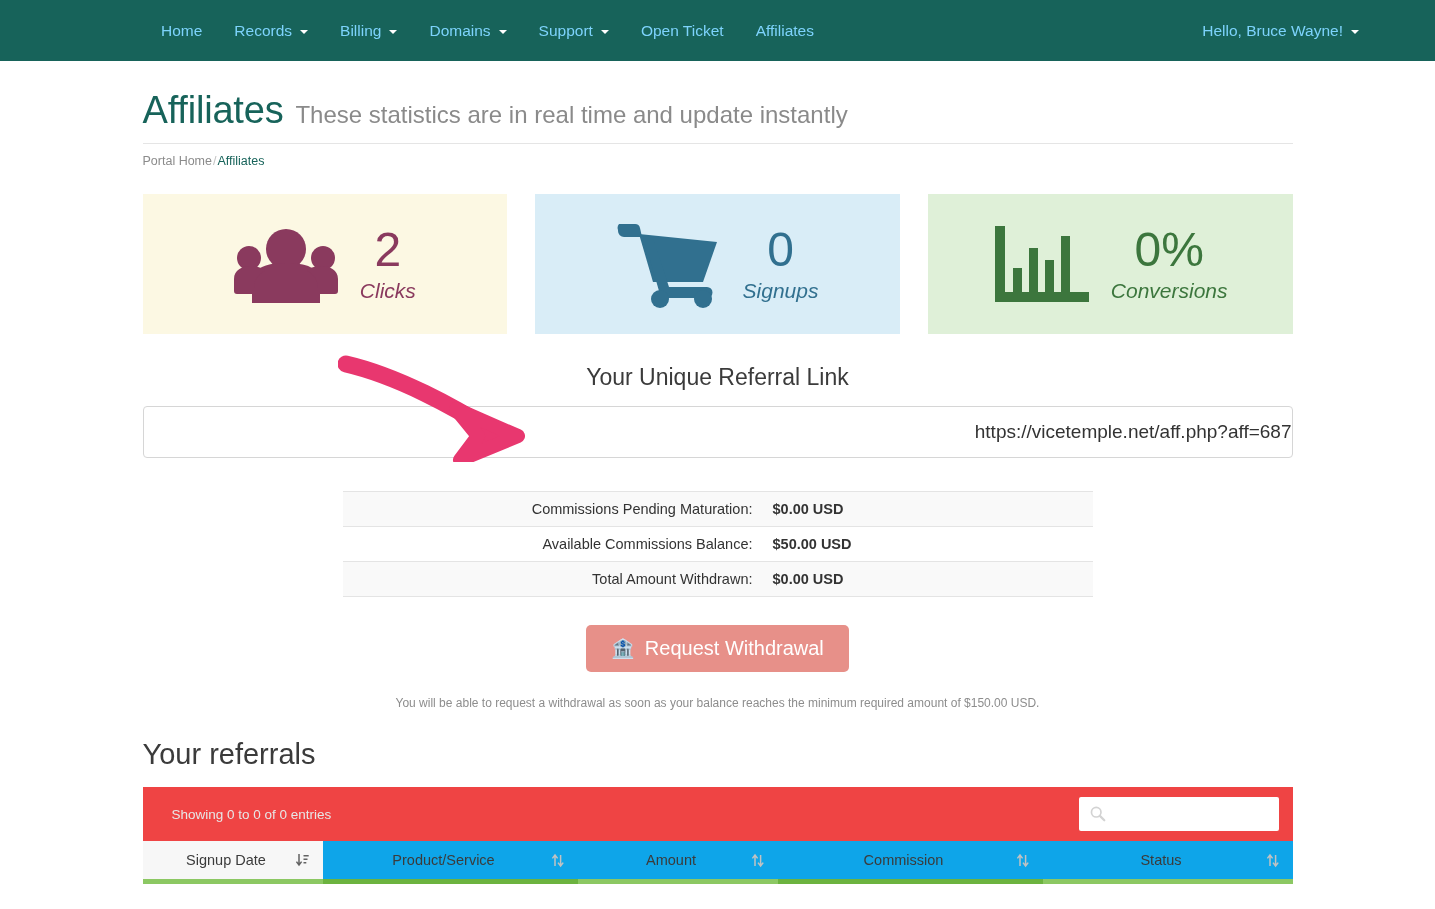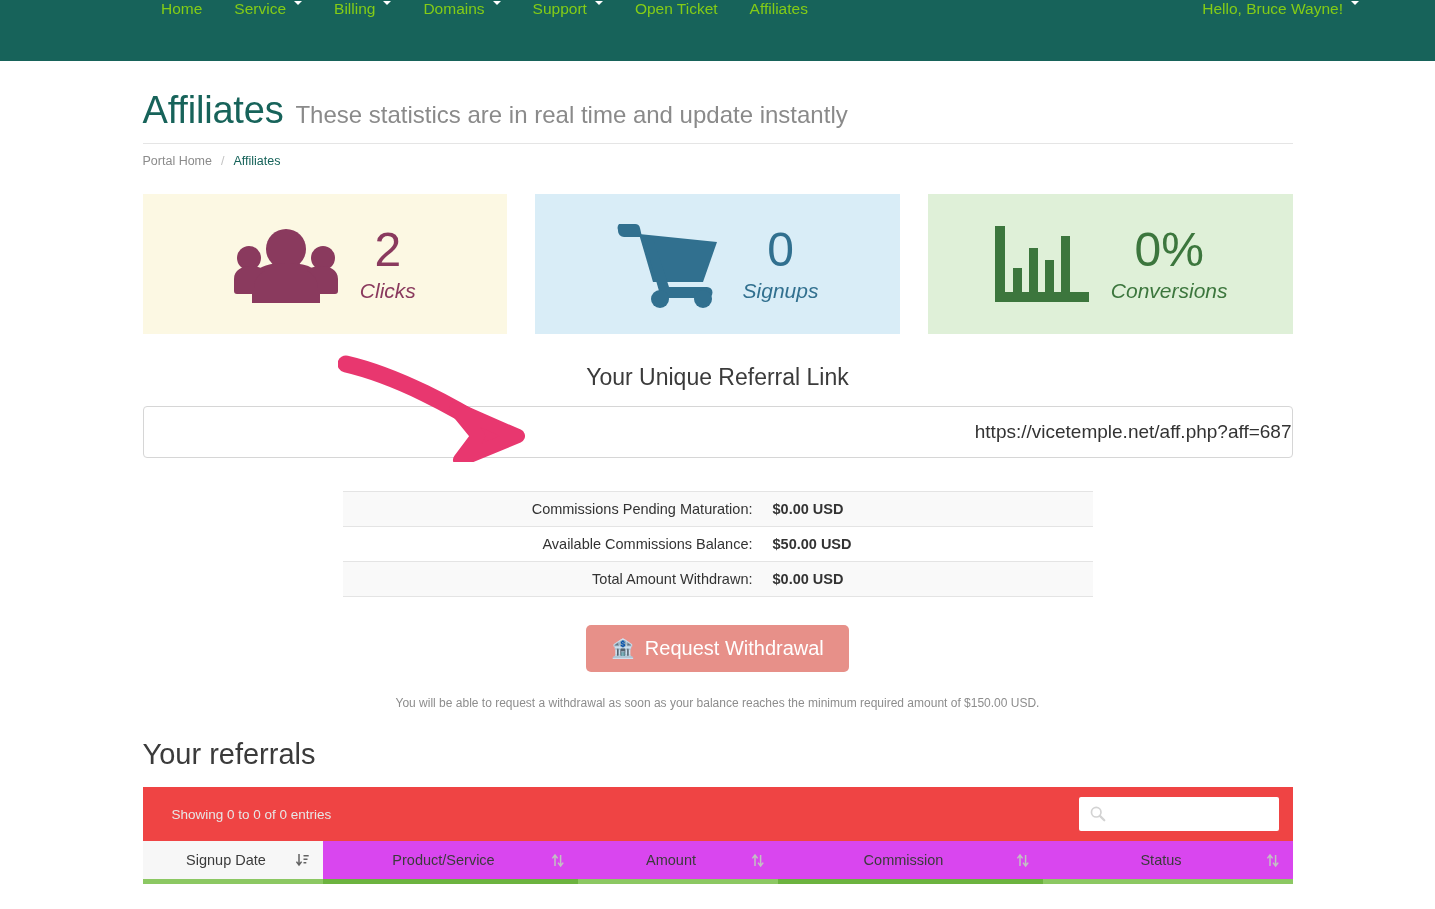--- a/index.html
+++ b/index.html
@@ -18,26 +18,26 @@
     align-items: center;
     position: relative;
   }
   .nav-left {
     display: flex;
     align-items: center;
     margin-left: 145px;
     height: 100%;
   }
   .nav-item {
-    color: #84cc16;
+    color: #7dd3fc;
     font-size: 15.5px;
     padding: 0 16px;
     height: 100%;
     display: flex;
-    align-items: flex-start;
+    align-items: center;
     cursor: pointer;
     white-space: nowrap;
   }
   .caret {
     display: inline-block;
     width: 0; height: 0;
     border-left: 4.5px solid transparent;
     border-right: 4.5px solid transparent;
     border-top: 4.5px solid #ffffff;
     margin-left: 8px;
@@ -80,21 +80,21 @@
     font-weight: 400;
     margin-left: 12px;
   }
 
   
   .breadcrumb {
     padding: 10px 0 0 0;
     font-size: 12.5px;
     display: flex;
     align-items: center;
-    gap: 9px;
+    gap: 1px;
   }
   .bc-link { color: #8b8b8b; cursor: pointer; }
   .bc-sep { color: #c3c3c3; }
   .bc-active { color: #17635a; cursor: pointer; }
 
   
   .stats-row {
     display: flex;
     gap: 28px;
     margin-top: 26px;
@@ -235,21 +235,21 @@
 
   
   .dt-table { width: 100%; border-collapse: collapse; table-layout: fixed; }
   .dt-table th {
     font-size: 14.5px;
     font-weight: 400;
     color: #3b3b3b;
     padding: 11px 14px;
     text-align: center;
     position: relative;
-    background: #d946ef;
+    background: #0ea5e9;
     border-bottom: 5px solid #8cc863;
     cursor: pointer;
   }
   .dt-table th.sorted { background: #f7f7f7; }
   .dt-table th.alt { border-bottom-color: #6cb33f; }
   .th-inner { display: flex; align-items: flex-end; justify-content: center; }
   .th-label { flex: 1; text-align: center; }
   .sort-ico { width: 13px; height: 15px; flex: 0 0 13px; }
   .dt-table td {
     text-align: center;
@@ -262,21 +262,21 @@
 </style>
 </head>
 <body>
 
 <div class="navbar">
   <div class="nav-left">
     <div class="nav-item">
       <span>Home</span>
     </div>
     <div class="nav-item">
-      <span>Service</span>
+      <span>Records</span>
       <span class="caret"></span>
     </div>
     <div class="nav-item">
       <span>Billing</span>
       <span class="caret"></span>
     </div>
     <div class="nav-item">
       <span>Domains</span>
       <span class="caret"></span>
     </div>

